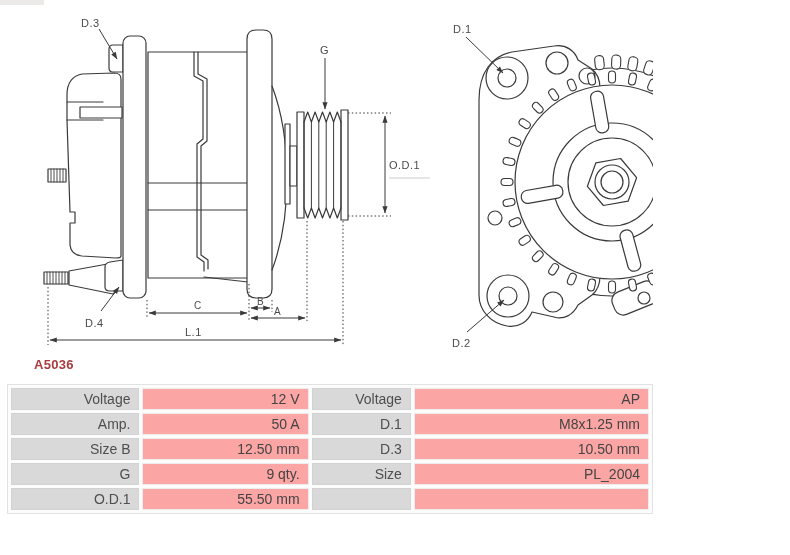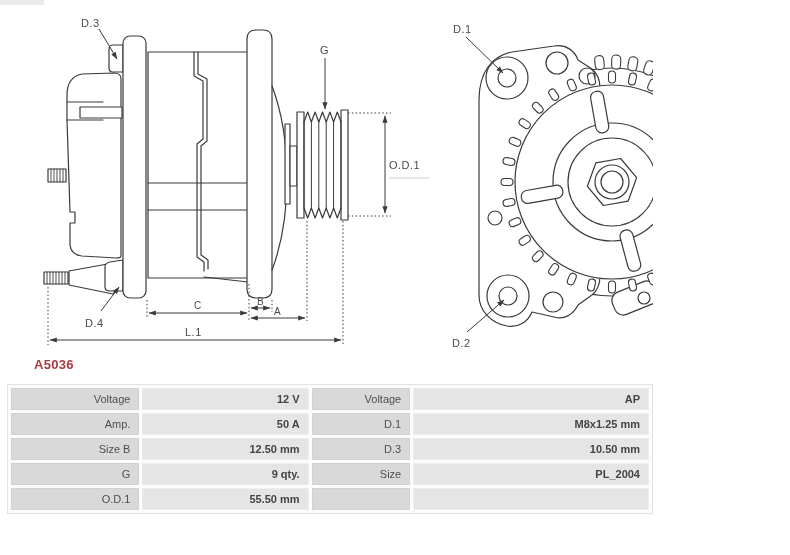--- a/index.html
+++ b/index.html
@@ -4,23 +4,23 @@
 <style>
   html,body{margin:0;padding:0;background:#fff;}
   .page{position:relative;width:653px;height:555px;background:#fff;overflow:hidden;
         font-family:"Liberation Sans",sans-serif;}
   .edge-artifact{position:absolute;left:0;top:0;width:44px;height:5px;background:#eceae8;}
   .drawing{position:absolute;left:0;top:0;}
   .part-number{position:absolute;left:9px;top:357px;font-size:13px;font-weight:bold;
                letter-spacing:.3px;margin-left:25px;}
   .spec{position:absolute;left:7px;top:384px;border-collapse:separate;border-spacing:3px;
         border:1px solid #e2e2e2;background:#fcfcfc;}
-  .spec td{font-size:11px;height:20px;text-align:right;padding:0 8px 0 4px;white-space:nowrap;}
+  .spec td{font-size:14px;height:20px;text-align:right;padding:0 8px 0 4px;white-space:nowrap;}
   .spec td.lab{background:#d9d9d9;border:1px solid #d2d2d2;color:#4f4f4f;}
-  .spec td.val{background:#e5e5e5;border:1px solid #ededed;color:#444;font-weight:bold;}
+  .spec td.val{background:#fca5a5;border:1px solid #ededed;color:#444;}
   .c-lab1{width:142px;} .c-val1{width:184px;} .c-lab2{width:107px;} .c-val2{width:263px;}
   svg text{font-family:"Liberation Sans",sans-serif;font-size:11px;fill:#4a4a4a;letter-spacing:.5px;}
   svg text.small{font-size:10px;}
 </style>
 </head>
 <body>
 
 <div class="page">
 
   <div class="edge-artifact"></div>

